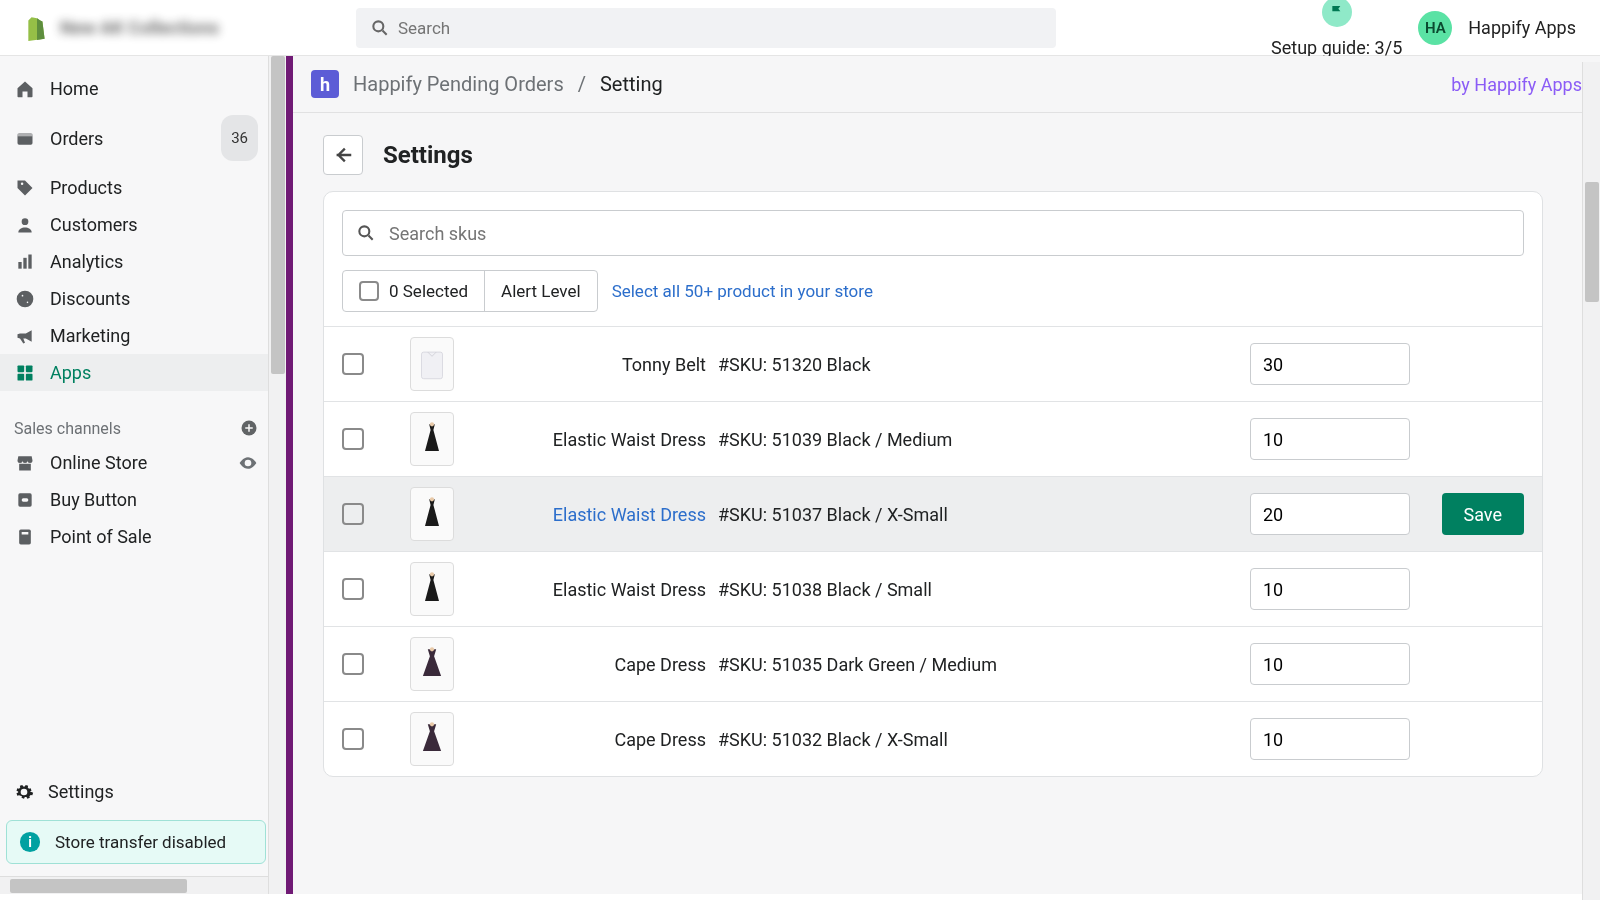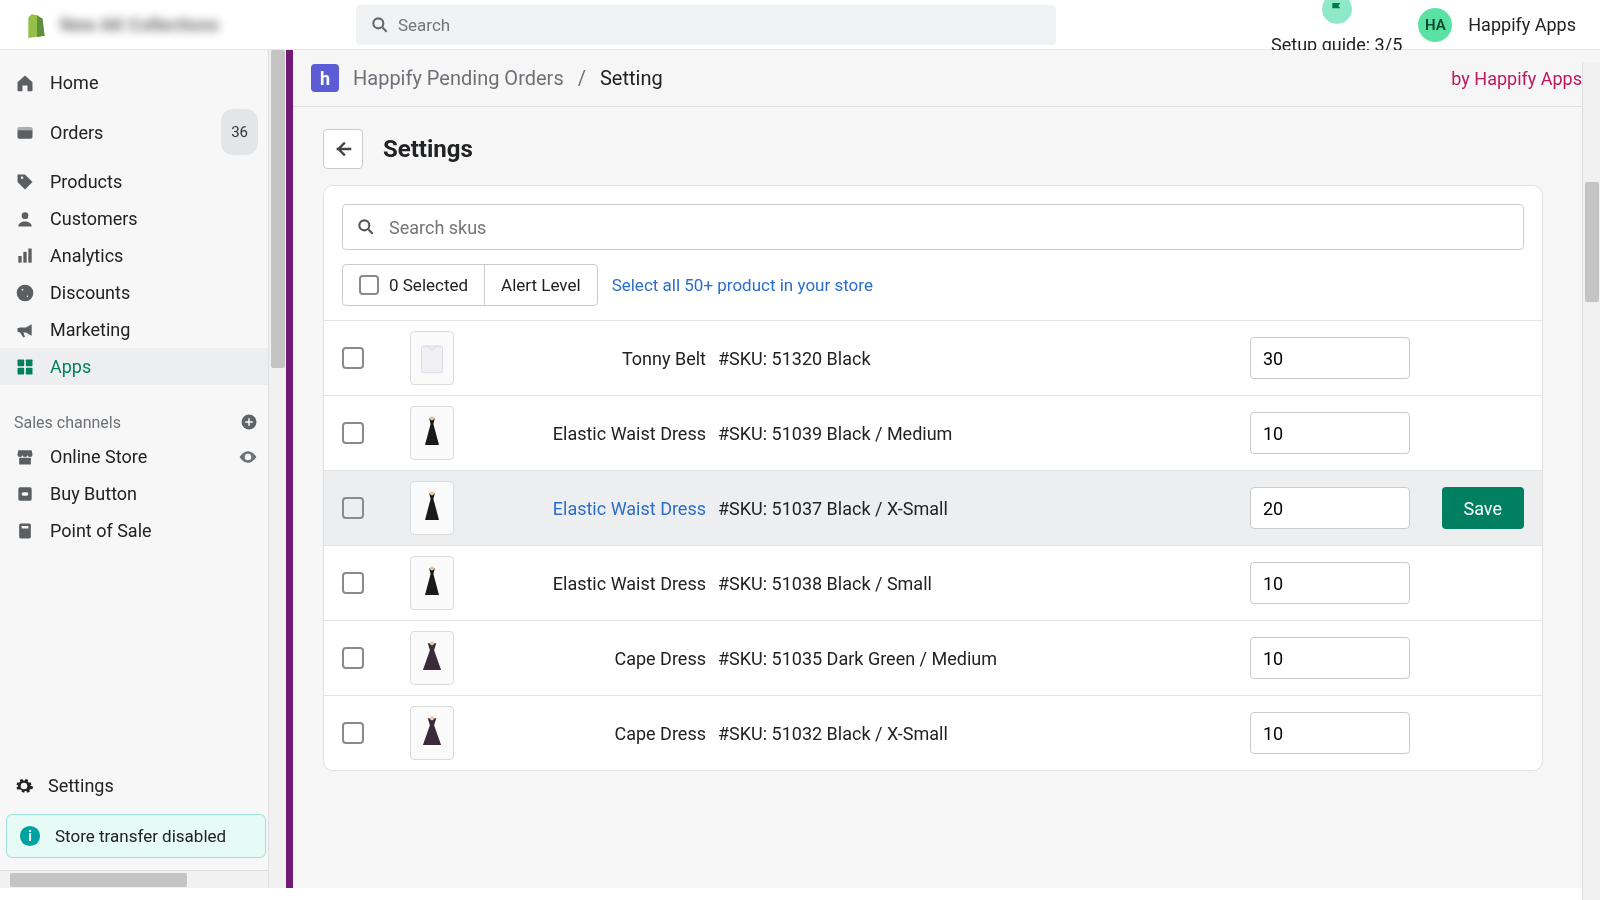--- a/index.html
+++ b/index.html
@@ -1,17 +1,17 @@
 <!DOCTYPE html>
 <html><head>
 <meta charset="utf-8">
 <style>
 * { margin: 0; padding: 0; box-sizing: border-box; font-family: -apple-system, BlinkMacSystemFont, "Segoe UI", Roboto, Helvetica, Arial, sans-serif; }
 html, body { width: 1600px; height: 900px; overflow: hidden; background: #fff; }
-.topbar { height: 50px; display: flex; align-items: center; padding: 0 24px; border-bottom: 1px solid #e5e5e5; gap: 12px; }
+.topbar { height: 56px; display: flex; align-items: center; padding: 0 24px; border-bottom: 1px solid #e5e5e5; gap: 12px; }
 .logo { display:flex; align-items:center; gap:10px; width: 320px; }
 .logo-mark { width: 26px; height: 26px; position: relative; }
 .store-name { font-weight: 700; font-size: 18px; color: #212121; filter: blur(5px); opacity: .65; }
 .search-wrap { flex: 0 0 700px; }
 .search-input { width: 100%; height: 40px; background: #f1f2f4; border: none; border-radius: 4px; padding: 0 14px 0 42px; font-size: 17px; color: #555; }
 .search-wrap { position: relative; }
 .search-icon-left { position: absolute; left: 14px; top: 50%; transform: translateY(-50%); color: #666; }
 .top-right { margin-left: auto; display:flex; align-items:center; gap: 16px; }
 .setup-pill { display:flex; align-items:center; gap:10px; font-size: 18px; color:#222;flex-direction:column; }
 .flag-circle { width: 30px; height: 30px; border-radius: 50%; background:#8fe9c8; display:flex; align-items:center; justify-content:center; color:#007953; }
@@ -37,21 +37,21 @@
 .hscroll { height:18px; background:#f1f1f2; border-top:1px solid #dedede; position:relative; }
 .hscroll-thumb { position:absolute; left:10px; top:2px; height:14px; width:65%; background:#c4c4c4; border-radius:2px; }
 .main-scroll-right { position:absolute; right:0; top:62px; bottom:0; width:18px; background:#f1f1f2; border-left:1px solid #dedede; }
 .ms-thumb { position:absolute; top:120px; left:2px; width:14px; height:120px; background:#c4c4c4; border-radius:2px; }
 
 .main-area { flex:1; height:100%; background:#f6f6f7; position:relative; overflow:hidden; }
 .breadcrumb-bar { padding: 14px 18px; display:flex; align-items:center; gap:14px; border-bottom:1px solid #e1e1e2; }
 .app-badge { width:28px; height:28px; background:#5c5cd6; color:#fff; display:flex; align-items:center; justify-content:center; font-weight:700; border-radius:4px; font-size:18px; }
 .bc-link { color:#6d7175; font-size:20px; }
 .bc-current { color:#202223; font-size:20px; }
-.bc-by { margin-left:auto; color:#be185d; font-size:18px; }
+.bc-by { margin-left:auto; color:#8b5cf6; font-size:18px; }
 
 .page-head { padding: 22px 30px 16px; display:flex; align-items:center; gap:20px; }
 .back-btn { width:40px; height:40px; border:1px solid #c9cccf; border-radius:4px; background:#fff; display:flex; align-items:center; justify-content:center; font-size:22px; color:#444; }
 .page-title { font-size:24px; font-weight:700; color:#202223; }
 
 .card { margin: 0 30px 0 30px; background:#fff; border:1px solid #dfe1e3; border-radius:10px; overflow:hidden; width: 1220px; }
 .card-top { padding:18px 18px 14px 18px; }
 .sku-search { width:100%; height:46px; border:1px solid #c9cccf; border-radius:4px; padding: 0 14px 0 46px; font-size:18px; color:#202223; }
 .sku-wrap { position:relative; }
 .sku-wrap .search-icon-left { left:14px; color:#555; }

